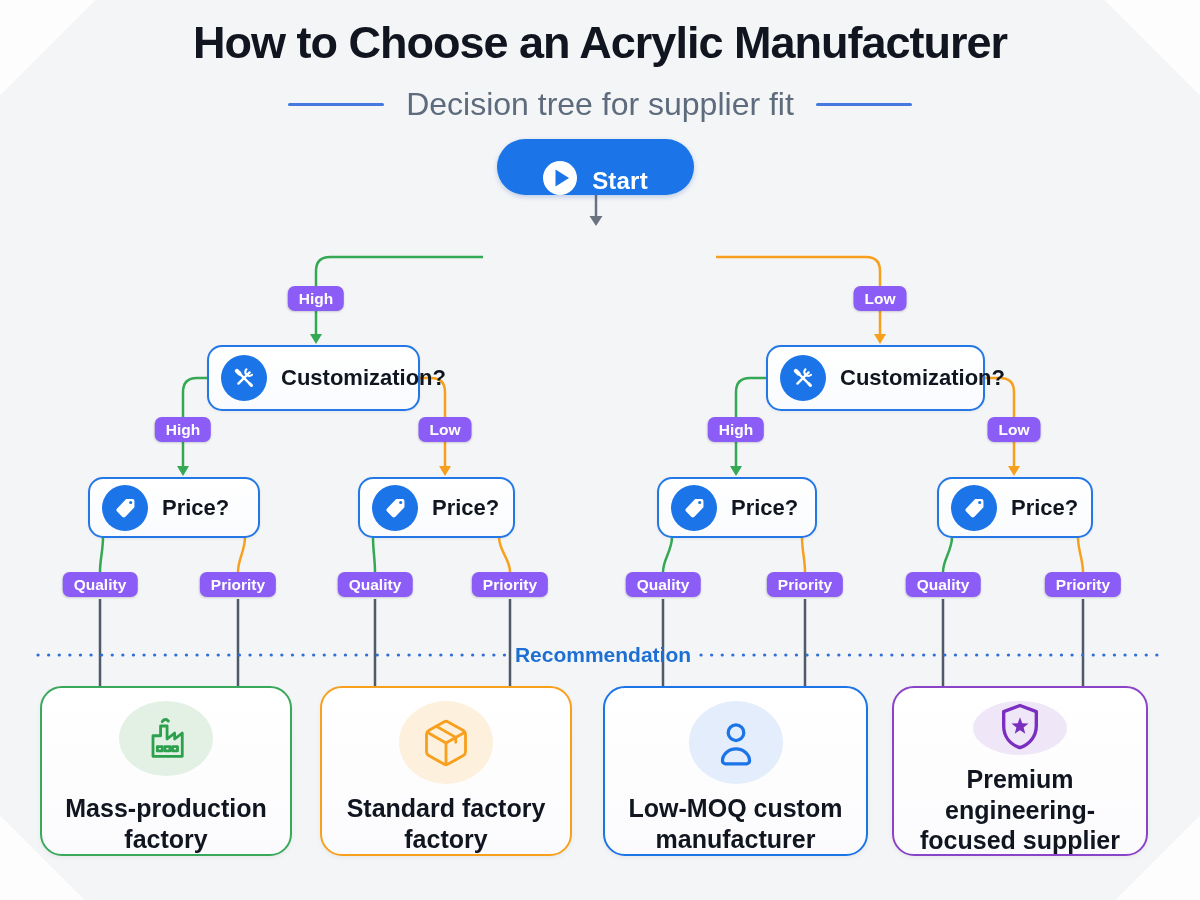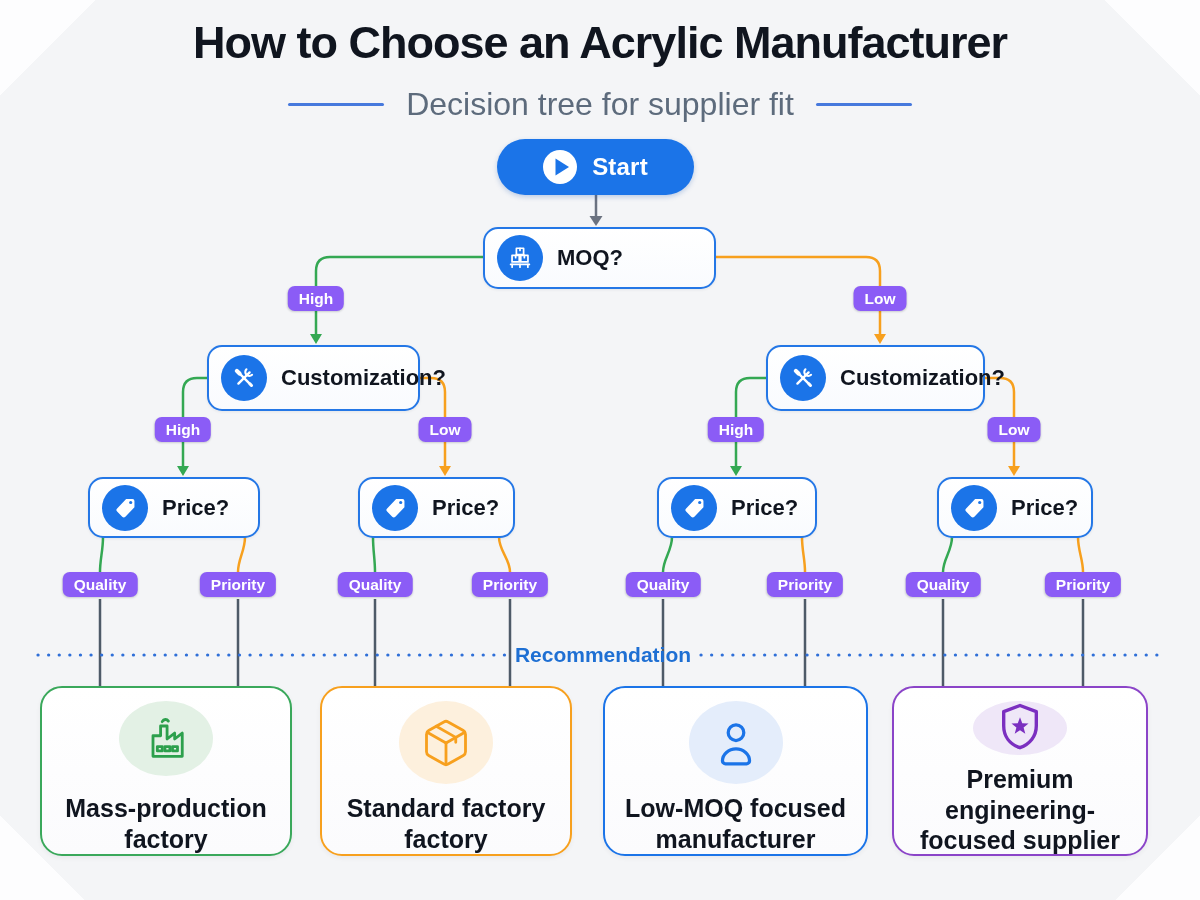--- a/index.html
+++ b/index.html
@@ -29,21 +29,21 @@
   .node{position:absolute;z-index:2;display:flex;align-items:center;gap:14px;
         background:linear-gradient(180deg,#ffffff,#f9fbfe);
         border:2.5px solid #2477e6;border-radius:15px;padding-left:12px;
         box-shadow:0 1px 3px rgba(16,24,40,.07);box-sizing:border-box;}
   .node-label{font-size:22px;font-weight:700;color:#10151f;white-space:nowrap;}
   .icon-circle{width:46px;height:46px;border-radius:50%;background:#1b74e8;flex:0 0 auto;
                display:flex;align-items:center;justify-content:center;}
 
   
   .start{position:absolute;z-index:2;left:497px;top:139px;width:197px;height:56px;
-         background:#1b74e8;border-radius:28px;display:flex;align-items:center;
+         background:#1b74e8;border-radius:28px;display:flex;align-items:flex-end;
          justify-content:center;gap:15px;box-shadow:0 2px 5px rgba(18,82,180,.25);}
   .start-play{width:34px;height:34px;border-radius:50%;background:#ffffff;
               display:flex;align-items:center;justify-content:center;}
   .start-label{color:#ffffff;font-size:24px;font-weight:700;letter-spacing:.2px;}
 
   
   .badge{position:absolute;z-index:3;transform:translateX(-50%);padding:3px 11px;
          border-radius:7px;color:#fff;font-size:15.5px;font-weight:700;line-height:19px;
          box-shadow:0 1px 2px rgba(16,24,40,.18);white-space:nowrap;}
   .badge-green{background:#8b5cf6;}
@@ -154,35 +154,20 @@
 
   <div class="start">
     <div class="start-play">
       <svg width="34" height="34" viewBox="0 0 34 34">
           <polygon points="12.5,8.5 26,17 12.5,25.5" fill="#1b74e8"></polygon>
         </svg>
     </div>
     <div class="start-label">Start</div>
   </div>
 
-  <div class="node" style="left:483px;top:227px;width:233px;height:62px;">
-    <div class="icon-circle">
-      <svg width="30" height="30" viewBox="0 0 40 40" fill="none" stroke="#ffffff" stroke-width="2.3" stroke-linejoin="round" stroke-linecap="round">
-        <rect x="15.2" y="7" width="9.6" height="8.6"></rect>
-          <path d="M20 7 v3"></path>
-        <rect x="9.4" y="16.6" width="9.6" height="8.6"></rect>
-          <path d="M14.2 16.6 v3"></path>
-        <rect x="21" y="16.6" width="9.6" height="8.6"></rect>
-          <path d="M25.8 16.6 v3"></path>
-        <path d="M7.5 28.6 h25"></path>
-          <path d="M9.5 28.6 v3.6 M20 28.6 v3.6 M30.5 28.6 v3.6"></path>
-      </svg>
-    </div>
-    <div class="node-label">MOQ?</div>
-  </div>
 
   <div class="node" style="left:207px;top:345px;width:213px;height:66px;">
     <div class="icon-circle">
       <svg width="28" height="28" viewBox="0 0 40 40" fill="none" stroke="#ffffff" stroke-linecap="round">
         <path d="M12 28 L28 12" stroke-width="3.4"></path>
         <path d="M23.5 7.5 A5.4 5.4 0 1 0 31.5 15.5" stroke-width="3"></path>
         <path d="M12 12 L28 28" stroke-width="3.4"></path>
         <path d="M9.8 9.8 L13.6 13.6" stroke-width="6"></path>
         <path d="M28.5 28.5 l2.2 2.2" stroke-width="4.4"></path>
       </svg>
@@ -288,21 +273,21 @@
   </div>
 
   <div class="card card-blue" style="left:603px;width:265px;">
     <div class="card-icon tint-blue">
       <svg width="52" height="52" viewBox="0 0 48 48" fill="none" stroke="#1b74e8" stroke-width="3" stroke-linejoin="round" stroke-linecap="round">
         <circle cx="24" cy="14.5" r="7.2"></circle>
         <path d="M11.5 40.5 a12.5 11 0 0 1 25 0 a2.8 2.8 0 0 1 -2.8 2.7 h-19.4 a2.8 2.8 0 0 1 -2.8 -2.7 Z"></path>
       </svg>
     </div>
     <div class="card-label">
-      <div>Low-MOQ focused</div>
+      <div>Low-MOQ custom</div>
       <div>manufacturer</div>
     </div>
   </div>
 
   <div class="card card-purple" style="left:892px;width:256px;">
     <div class="card-icon tint-purple">
       <svg width="54" height="54" viewBox="0 0 48 48">
         <path d="M24 4 L38.5 9.5 V22 c0 9.5 -6 16.5 -14.5 19.5 C15 38.5 9.5 31.5 9.5 22 V9.5 Z" fill="none" stroke="#7b2fc0" stroke-width="3" stroke-linejoin="round"></path>
         <polygon points="24,14.5 26,19.75 31.6,20 27.2,23.6 28.7,29 24,25.9 19.3,29 20.8,23.6 16.4,20 22,19.75" fill="#7b2fc0"></polygon>
       </svg>

